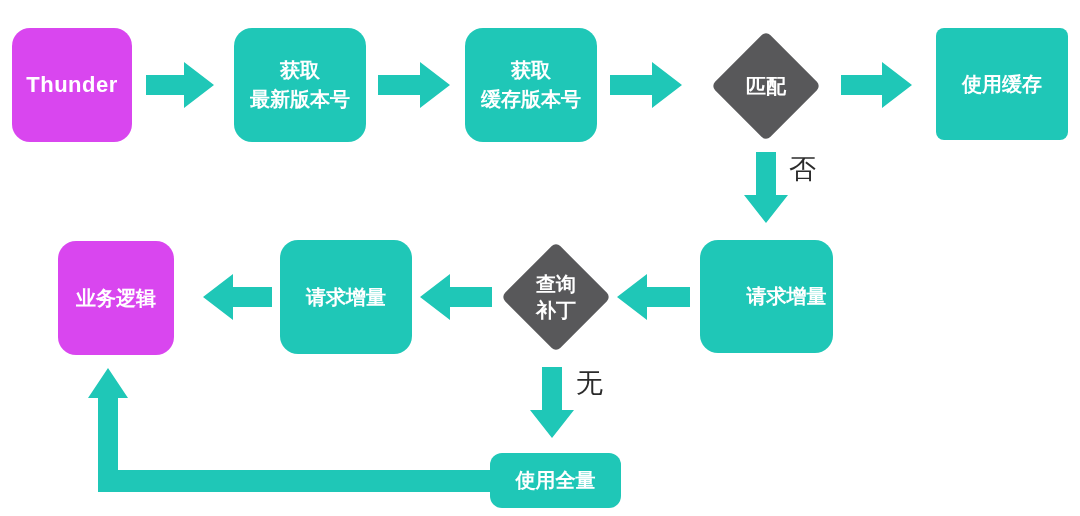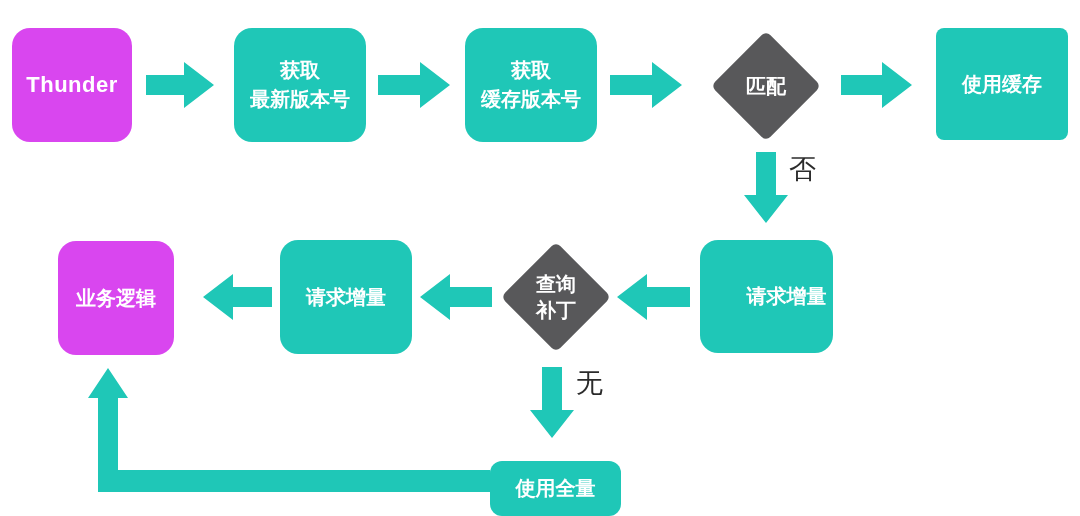--- a/index.html
+++ b/index.html
@@ -20,21 +20,21 @@
     position: absolute;
     display: flex;
     align-items: center;
     justify-content: center;
     text-align: center;
     color: #ffffff;
     font-weight: bold;
     box-sizing: border-box;
   }
   .rect { border-radius: 18px; }
-  .rect-sm { border-radius: 12px; margin-top: 8px; }
+  .rect-sm { border-radius: 12px; }
   .orange { background: #d946ef; }
   .teal { background: #1FC7B7; }
   .node .label {
     white-space: pre-line;
     font-size: 20px;
     line-height: 1.45;
   }
   .node-thunder .label { font-size: 22px; letter-spacing: 0.5px; }
   .diamond {
     position: absolute;

